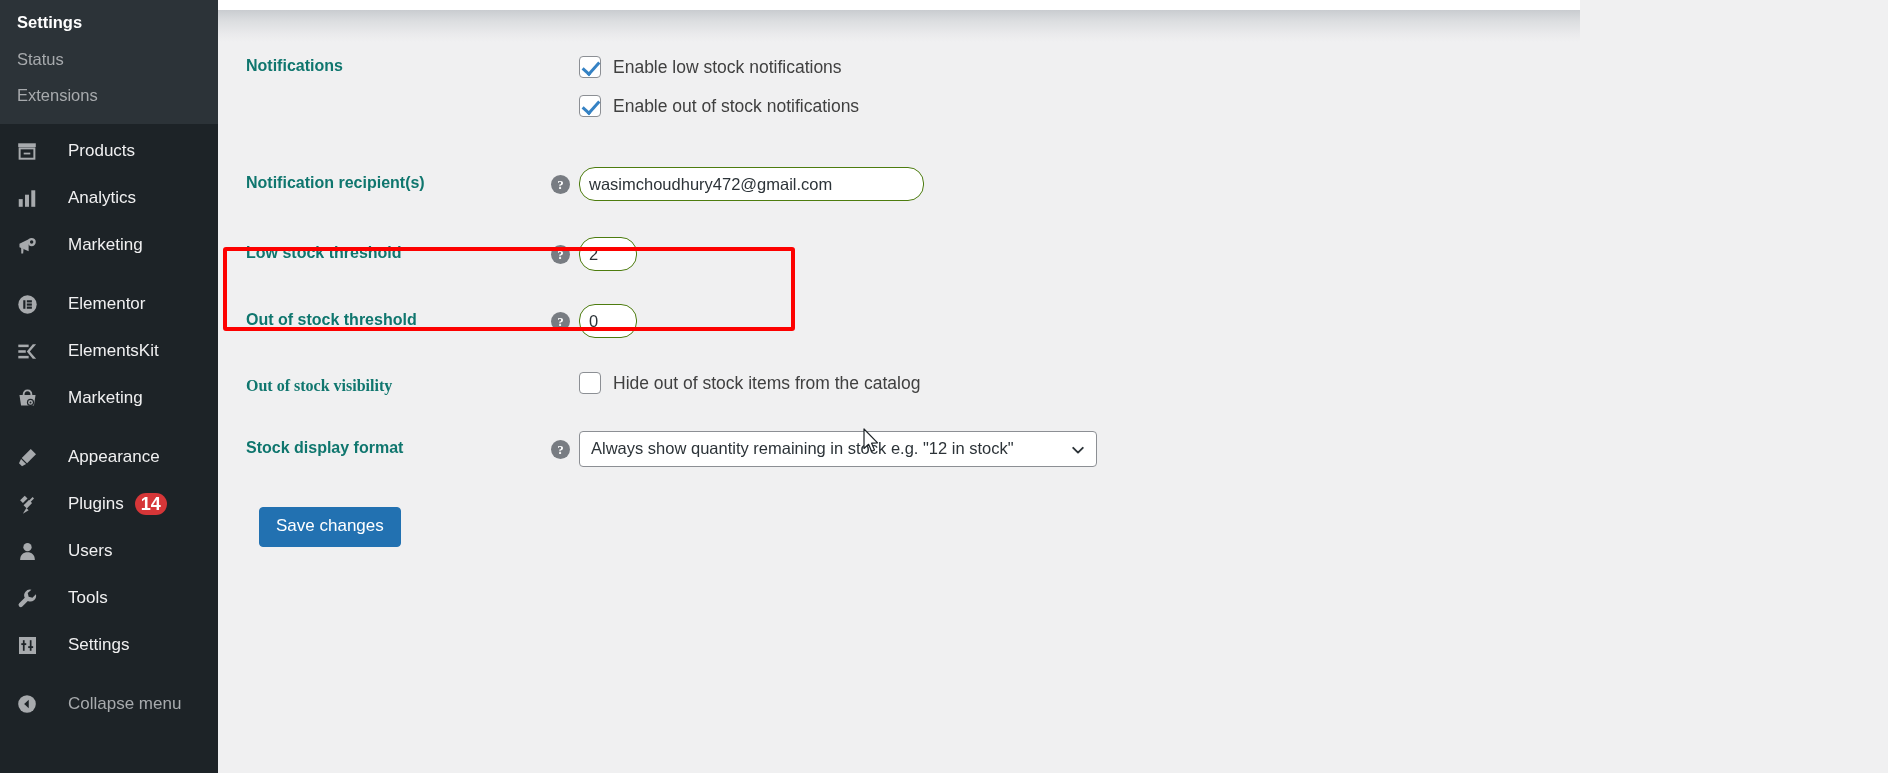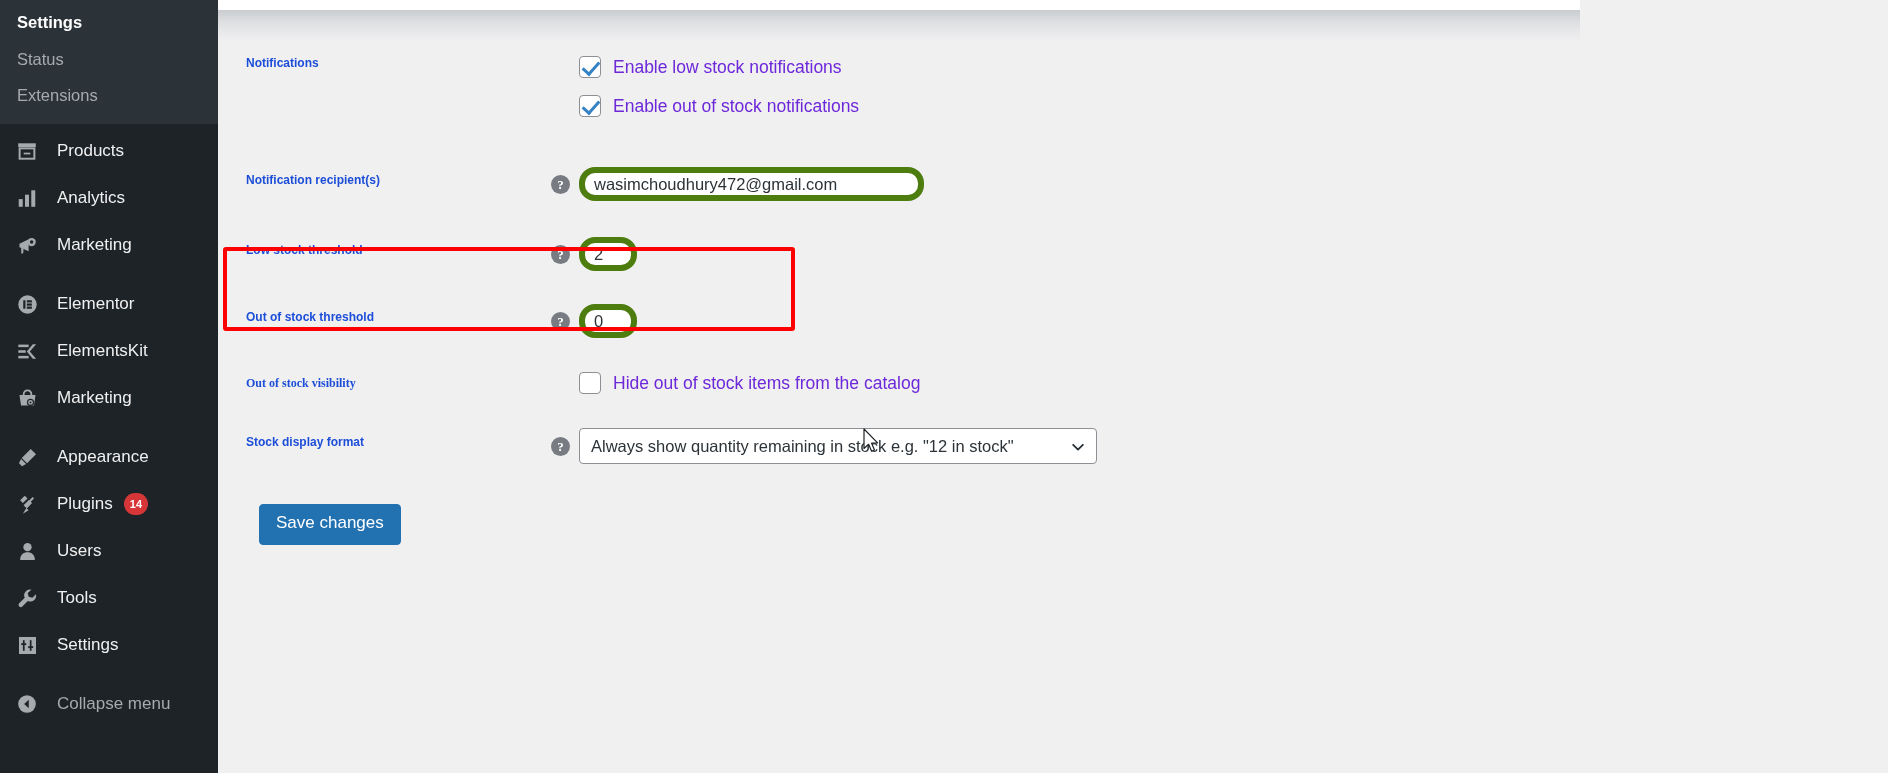--- a/index.html
+++ b/index.html
@@ -50,51 +50,51 @@
     color: #f0f0f1;
     font-size: 17px;
     white-space: nowrap;
   }
   .menu-item .mi-icon {
     width: 34px; height: 24px;
     display: flex; align-items: center; justify-content: center;
     flex: 0 0 34px;
     color: #a7aaad;
   }
-  .menu-item .mi-label { margin-left: 13px; }
+  .menu-item .mi-label { margin-left: 24px; }
   .menu-sep { height: 12px; }
 
   .count-badge {
     display: inline-flex; align-items: center; justify-content: center;
     min-width: 22px; height: 22px; padding: 0 6px;
     margin-left: 11px;
     background: #d63638; color: #fff;
     border-radius: 11px;
-    font-size: 11px; font-weight: 600;
+    font-size: 18px; font-weight: 600;
     line-height: 1;
   }
 
   .collapse-item { color: #a7aaad; }
 
   
   .content {
     position: absolute; left: 218px; top: 42px; right: 0; bottom: 0;
     background: #f0f0f1;
   }
   .row {
     display: flex;
     align-items: flex-start;
   }
   .row-label {
     width: 325px;
     flex: 0 0 325px;
     padding-left: 28px;
-    font-size: 12px;
+    font-size: 16px;
     font-weight: 700;
-    color: #1d4ed8;
+    color: #0f766e;
     line-height: 1.3;
   }
   .row-help {
     flex: 0 0 36px;
     display: flex; align-items: center; justify-content: flex-start;
     padding-left: 8px;
   }
   .row-field { flex: 1 1 auto; }
 
   .help-icon {
@@ -125,27 +125,27 @@
     position: absolute;
     left: 6px; top: 1px;
     width: 7px; height: 14px;
     border: solid #3582c4;
     border-width: 0 3px 3px 0;
     transform: rotate(42deg);
   }
   .cb-text {
     margin-left: 12px;
     font-size: 17.5px;
-    color: #6d28d9;
+    color: #404040;
   }
 
   
   .text-input {
     height: 34px;
-    border: 6px solid #4d7c0f;
+    border: 1px solid #4d7c0f;
     border-radius: 16px;
     background: #fff;
     font-size: 16.5px;
     color: #2c3338;
     padding: 0 9px;
     line-height: 32px;
     font-family: "Liberation Sans", sans-serif;
     display: block;
   }
   .input-email { width: 345px; }

